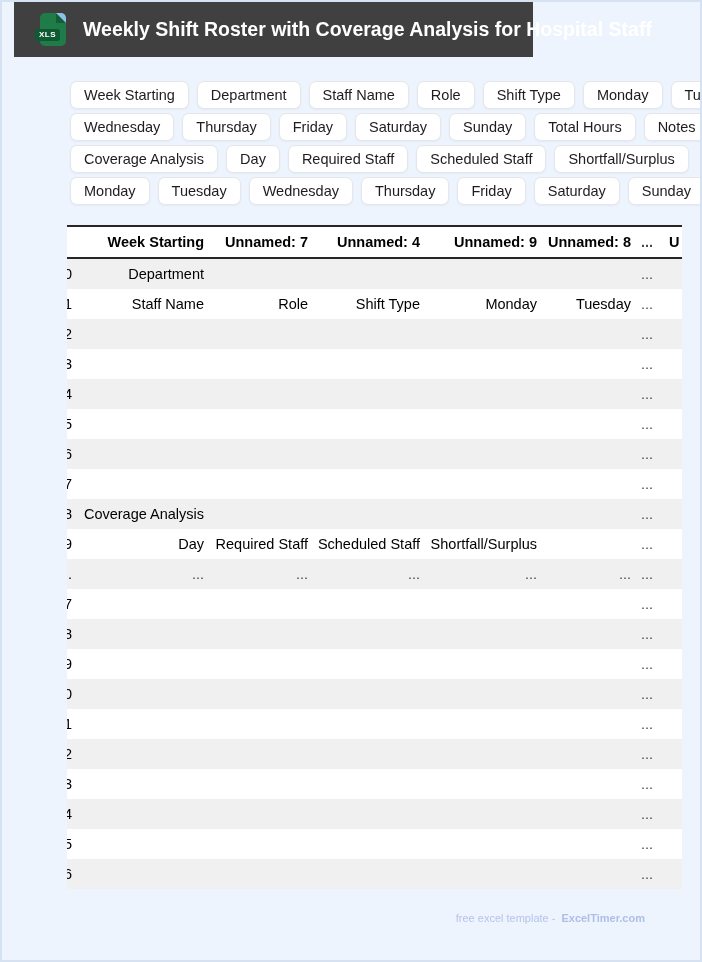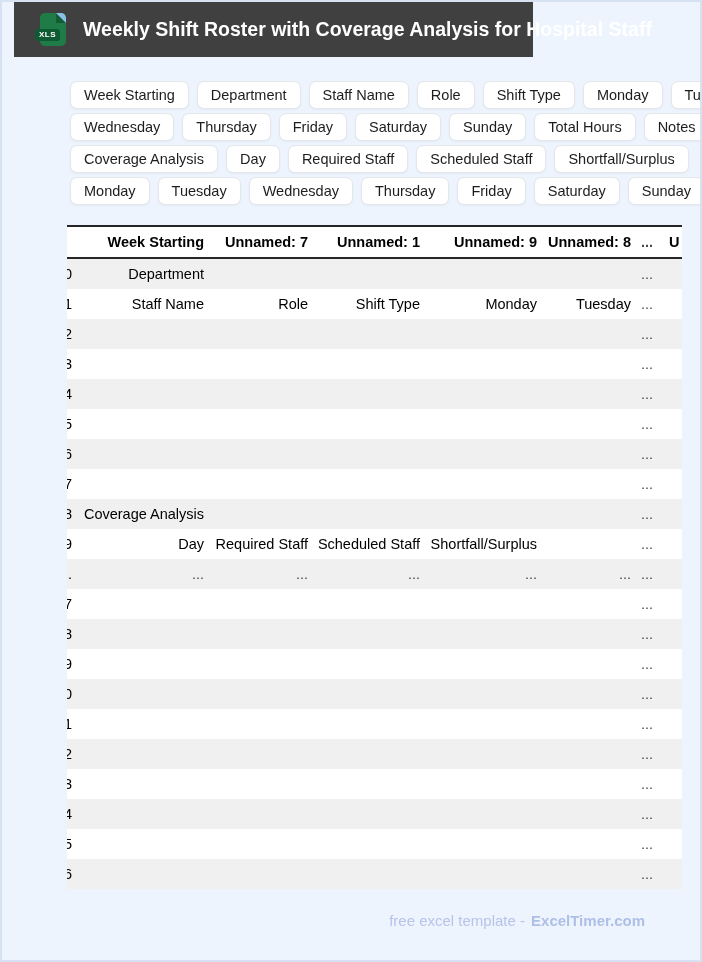--- a/index.html
+++ b/index.html
@@ -96,21 +96,21 @@
     padding:0 8px 0 0;
     white-space:nowrap;overflow:hidden;
   }
   tbody td.idx{padding-right:4px;color:#000;}
   tbody tr{background:#fff;}
   tbody tr:nth-child(odd){background:#f0f0f0;}
   .dots{color:#4a4a4a;}
   
   .footer{
     position:absolute;right:55px;top:910px;
-    font-size:15px;
+    font-size:11px;
     color:#b7c3ea;
     white-space:nowrap;
   }
   .brand{
     font-weight:bold;
     color:#aebfe7;
     margin-left:6px;
     text-decoration:none;
   }
 </style>
@@ -171,21 +171,21 @@
         <col style="width:117px">
         <col style="width:94px">
       <col style="width:22px">
         <col style="width:80px">
     </colgroup>
     <thead>
       <tr>
         <th></th>
         <th>Week Starting</th>
         <th>Unnamed: 7</th>
-        <th>Unnamed: 1</th>
+        <th>Unnamed: 4</th>
         <th>Unnamed: 9</th>
         <th>Unnamed: 8</th>
         <th class="dots">...</th>
         <th class="last-col">U</th>
       </tr>
     </thead>
     <tbody id="tbody">
         <tr>
           <td class="idx">0</td>
           <td>Department</td>

